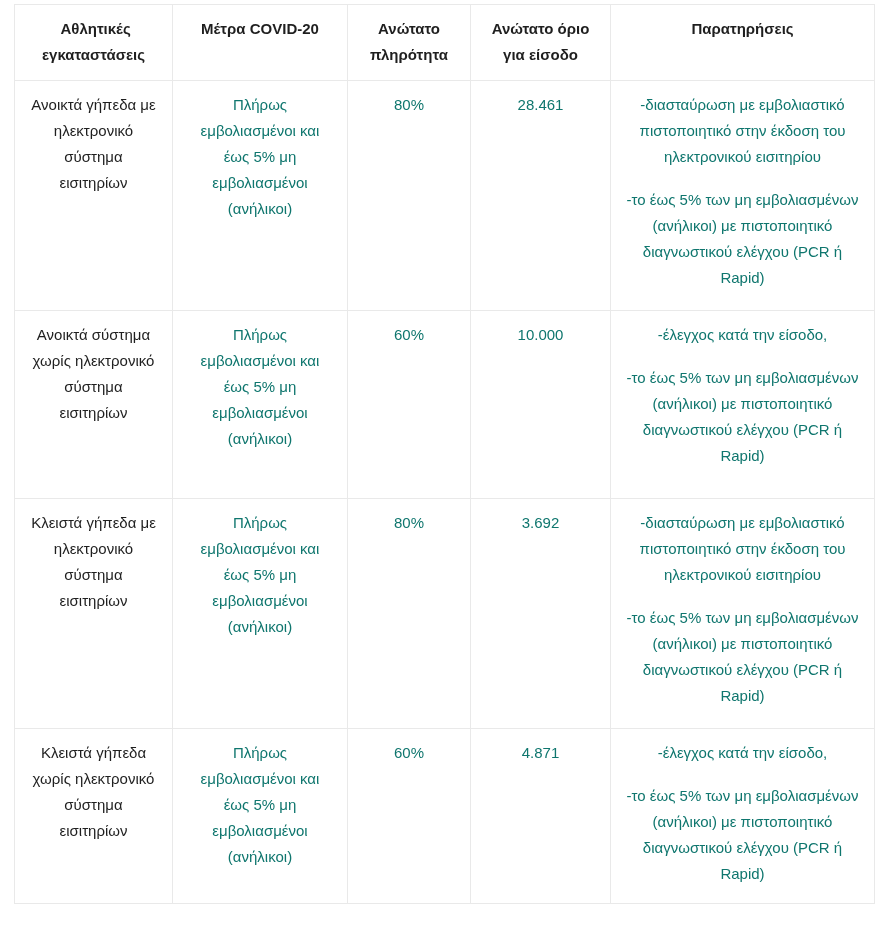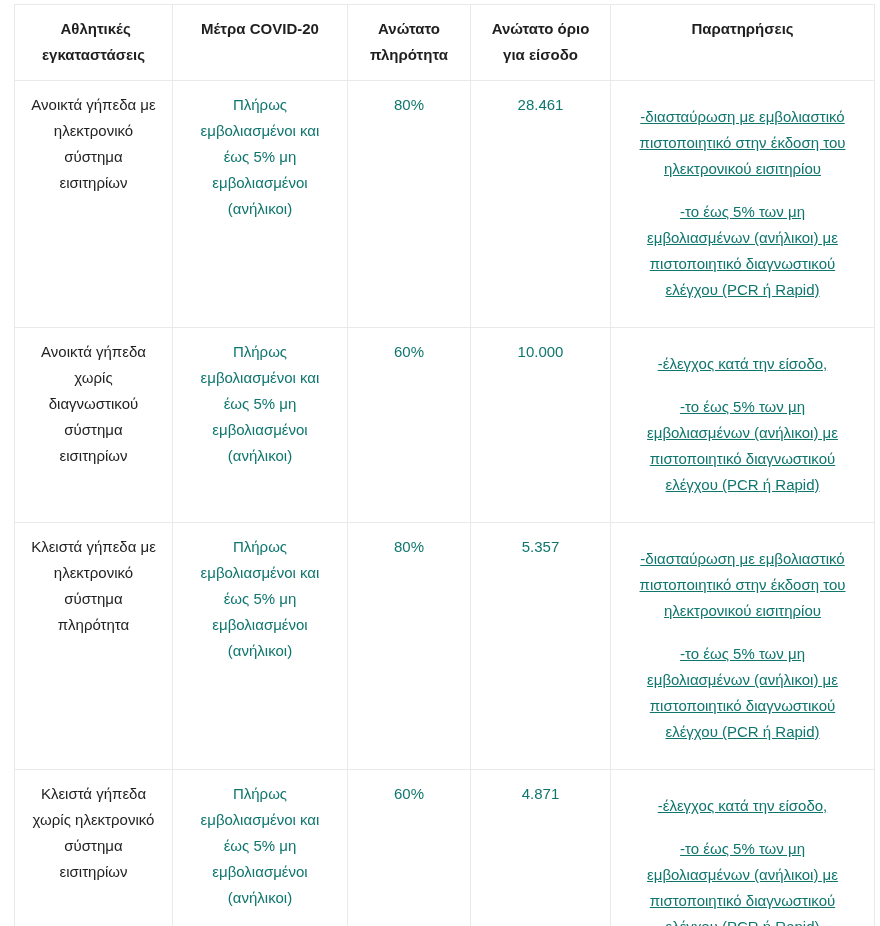--- a/index.html
+++ b/index.html
@@ -45,22 +45,21 @@
     font-weight: normal;
     color: #1f1f1f;
   }
   table.covid-table thead tr { height: 70px; }
   table.covid-table tbody tr:nth-child(1) { height: 230px; }
   table.covid-table tbody tr:nth-child(2) { height: 188px; }
   table.covid-table tbody tr:nth-child(3) { height: 230px; }
   table.covid-table tbody tr:nth-child(4) { height: 175px; }
 
   td.notes p {
-    margin: 12px;
-    text-decoration: underline;
+    margin: 0;
   }
   td.notes p + p {
     margin-top: 17px;
   }
 </style>
 </head>
 <body>
 
 <div class="table-wrap">
   <table class="covid-table">
@@ -85,34 +84,34 @@
           <td class="facility">Ανοικτά γήπεδα με ηλεκτρονικό σύστημα εισιτηρίων</td>
           <td class="measures">Πλήρως εμβολιασμένοι και έως 5% μη εμβολιασμένοι (ανήλικοι)</td>
           <td class="occupancy">80%</td>
           <td class="limit">28.461</td>
           <td class="notes">
             <p>-διασταύρωση με εμβολιαστικό πιστοποιητικό στην έκδοση του ηλεκτρονικού εισιτηρίου</p>
             <p>-το έως 5% των μη εμβολιασμένων (ανήλικοι) με πιστοποιητικό διαγνωστικού ελέγχου (PCR ή Rapid)</p>
           </td>
         </tr>
         <tr>
-          <td class="facility">Ανοικτά γήπεδα χωρίς διαγνωστικού σύστημα εισιτηρίων</td>
+          <td class="facility">Ανοικτά σύστημα χωρίς ηλεκτρονικό σύστημα εισιτηρίων</td>
           <td class="measures">Πλήρως εμβολιασμένοι και έως 5% μη εμβολιασμένοι (ανήλικοι)</td>
           <td class="occupancy">60%</td>
           <td class="limit">10.000</td>
           <td class="notes">
             <p>-έλεγχος κατά την είσοδο,</p>
             <p>-το έως 5% των μη εμβολιασμένων (ανήλικοι) με πιστοποιητικό διαγνωστικού ελέγχου (PCR ή Rapid)</p>
           </td>
         </tr>
         <tr>
-          <td class="facility">Κλειστά γήπεδα με ηλεκτρονικό σύστημα πληρότητα</td>
+          <td class="facility">Κλειστά γήπεδα με ηλεκτρονικό σύστημα εισιτηρίων</td>
           <td class="measures">Πλήρως εμβολιασμένοι και έως 5% μη εμβολιασμένοι (ανήλικοι)</td>
           <td class="occupancy">80%</td>
-          <td class="limit">5.357</td>
+          <td class="limit">3.692</td>
           <td class="notes">
             <p>-διασταύρωση με εμβολιαστικό πιστοποιητικό στην έκδοση του ηλεκτρονικού εισιτηρίου</p>
             <p>-το έως 5% των μη εμβολιασμένων (ανήλικοι) με πιστοποιητικό διαγνωστικού ελέγχου (PCR ή Rapid)</p>
           </td>
         </tr>
         <tr>
           <td class="facility">Κλειστά γήπεδα χωρίς ηλεκτρονικό σύστημα εισιτηρίων</td>
           <td class="measures">Πλήρως εμβολιασμένοι και έως 5% μη εμβολιασμένοι (ανήλικοι)</td>
           <td class="occupancy">60%</td>
           <td class="limit">4.871</td>

